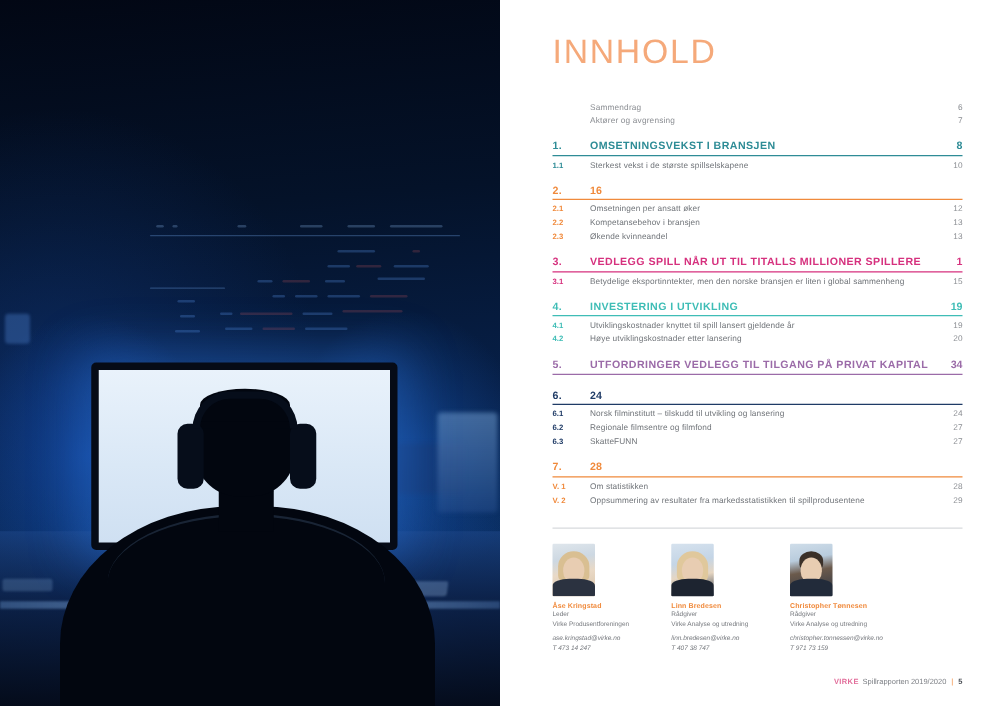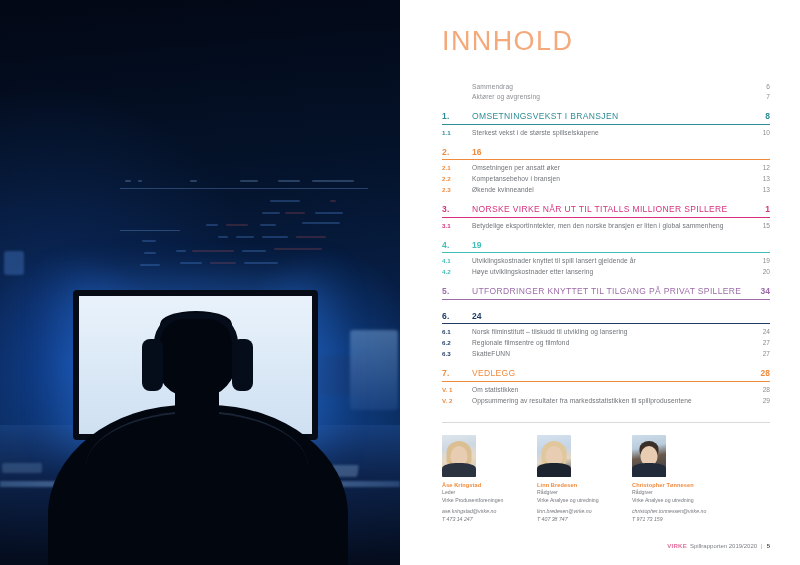--- a/index.html
+++ b/index.html
@@ -175,21 +175,21 @@
   .pre-row .p { font-size:6.6px; color:#8a8d92; }
 
   .chapter-group { margin-top:11px; }
 
   .ch-head {
     display:flex; align-items:baseline;
     padding-bottom:2.5px;
     border-bottom:1px solid currentColor;
   }
   .ch-num { width:30px; font-size:8.5px; font-weight:bold; letter-spacing:.2px; }
-  .ch-title { flex:1; font-size:8.5px; font-weight:normal; letter-spacing:.35px; }
+  .ch-title { flex:1; font-size:8.5px; font-weight:bold; letter-spacing:.35px; }
   .ch-page { font-size:8.5px; font-weight:bold; }
 
   .sub-row {
     display:flex; align-items:baseline;
     margin-top:4px;
   }
   .sub-num { width:30px; font-size:6.2px; font-weight:bold; }
   .sub-title { flex:1; font-size:6.6px; color:#6f7378; letter-spacing:.1px; }
   .sub-page { font-size:6.6px; color:#8a8d92; }
 
@@ -375,51 +375,52 @@
         <div class="sub-row">
           <span class="sub-num" style="color:#F08A3C">2.3</span>
           <span class="sub-title">Økende kvinneandel</span>
           <span class="sub-page">13</span>
         </div>
       </div>
 
       <div class="chapter-group">
         <div class="ch-head" style="color:#D6317E">
           <span class="ch-num">3.</span>
-          <span class="ch-title">NORSKE VIRKE NÅR UT TIL TITALLS MILLIONER SPILLERE</span>
+          <span class="ch-title">VEDLEGG SPILL NÅR UT TIL TITALLS MILLIONER SPILLERE</span>
           <span class="ch-page">1</span>
         </div>
         <div class="sub-row">
           <span class="sub-num" style="color:#D6317E">3.1</span>
           <span class="sub-title">Betydelige eksportinntekter, men den norske bransjen er liten i global sammenheng</span>
           <span class="sub-page">15</span>
         </div>
       </div>
 
       <div class="chapter-group">
         <div class="ch-head" style="color:#3FBDB6">
           <span class="ch-num">4.</span>
+          <span class="ch-title">INVESTERING I UTVIKLING</span>
           <span class="ch-page">19</span>
         </div>
         <div class="sub-row">
           <span class="sub-num" style="color:#3FBDB6">4.1</span>
           <span class="sub-title">Utviklingskostnader knyttet til spill lansert gjeldende år</span>
           <span class="sub-page">19</span>
         </div>
         <div class="sub-row">
           <span class="sub-num" style="color:#3FBDB6">4.2</span>
           <span class="sub-title">Høye utviklingskostnader etter lansering</span>
           <span class="sub-page">20</span>
         </div>
       </div>
 
       <div class="chapter-group">
         <div class="ch-head" style="color:#9B6BA8">
           <span class="ch-num">5.</span>
-          <span class="ch-title">UTFORDRINGER KNYTTET TIL TILGANG PÅ PRIVAT SPILLERE</span>
+          <span class="ch-title">UTFORDRINGER VEDLEGG TIL TILGANG PÅ PRIVAT KAPITAL</span>
           <span class="ch-page">34</span>
         </div>
       </div>
 
       <div class="chapter-group">
         <div class="ch-head" style="color:#1F3B66">
           <span class="ch-num">6.</span>
           <span class="ch-page">24</span>
         </div>
         <div class="sub-row">
@@ -435,21 +436,20 @@
         <div class="sub-row">
           <span class="sub-num" style="color:#1F3B66">6.3</span>
           <span class="sub-title">SkatteFUNN</span>
           <span class="sub-page">27</span>
         </div>
       </div>
 
       <div class="chapter-group">
         <div class="ch-head" style="color:#F08A3C">
           <span class="ch-num">7.</span>
-          <span class="ch-title">VEDLEGG</span>
           <span class="ch-page">28</span>
         </div>
         <div class="sub-row">
           <span class="sub-num" style="color:#F08A3C">V. 1</span>
           <span class="sub-title">Om statistikken</span>
           <span class="sub-page">28</span>
         </div>
         <div class="sub-row">
           <span class="sub-num" style="color:#F08A3C">V. 2</span>
           <span class="sub-title">Oppsummering av resultater fra markedsstatistikken til spillprodusentene</span>

